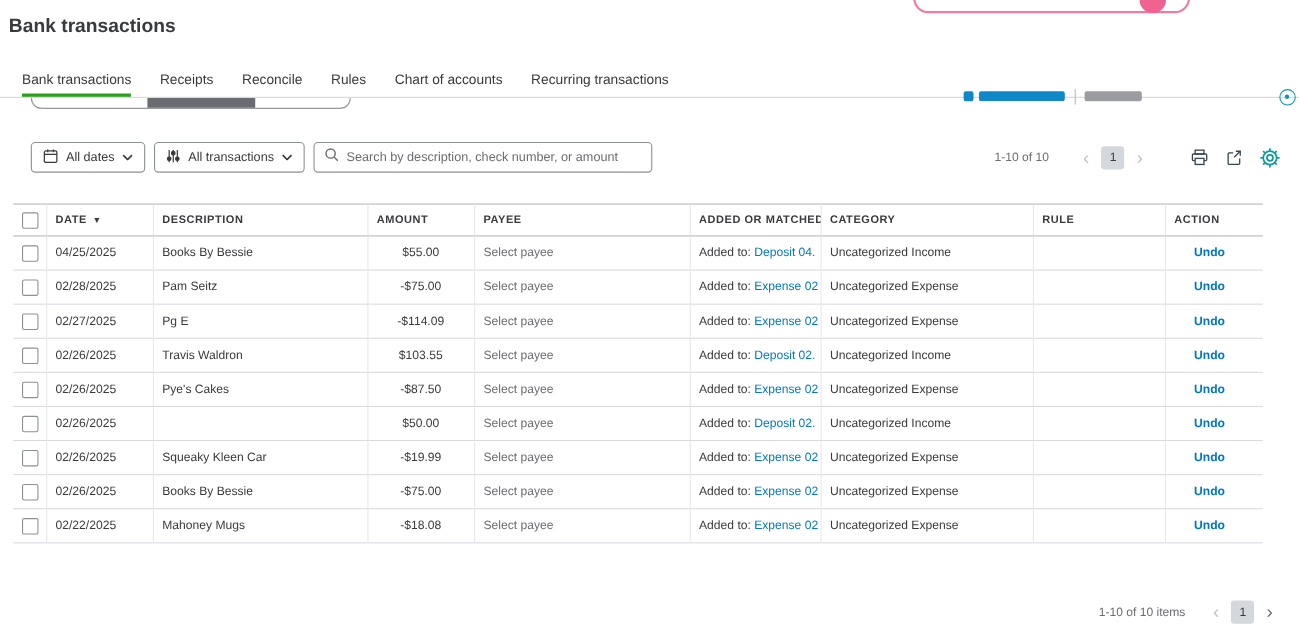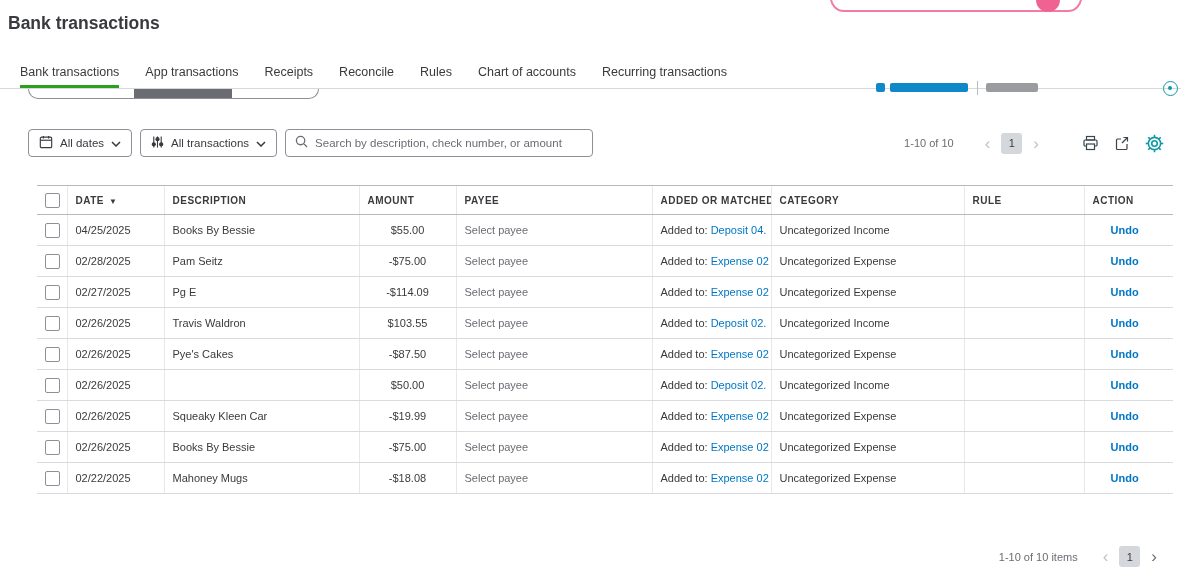--- a/index.html
+++ b/index.html
@@ -85,21 +85,21 @@
   .page-num {
     min-width:21px; height:21px; background:#d4d7dc; color:#393a3d; border-radius:3px;
     display:inline-flex; align-items:center; justify-content:center;
     font-size:11px; margin:0 4px; cursor:pointer;
   }
   .icon-btn { margin-left:15px; display:inline-flex; align-items:center; cursor:pointer; }
   .icon-btn.first { margin-left:36px; }
 
   
   .tx-table {
-    position:absolute; left:37px; top:185px; width:1136px;
+    position:absolute; left:12px; top:185px; width:1136px;
     border-collapse:collapse; table-layout:fixed; font-size:11px;
   }
   .tx-table th {
     border-top:1px solid #b6b9bd; border-bottom:1px solid #b6b9bd;
     height:29px; text-align:left; font-size:10px; letter-spacing:0.5px;
     font-weight:700; padding:0 8px; color:#393a3d; white-space:nowrap; overflow:hidden;
   }
   .tx-table td {
     border-bottom:1px solid #d9dbde; height:31px; padding:0 8px;
     white-space:nowrap; overflow:hidden; color:#393a3d;
@@ -133,21 +133,20 @@
 
   <div class="partial-popup">
     <div class="partial-popup-btn"></div>
   </div>
 
   <h1 class="page-title">Bank transactions</h1>
 
   <div class="tabs-row">
     <div class="tabs" id="tabs">
         <div class="tab active">Bank transactions</div>
-        <div class="tab">App transactions</div>
         <div class="tab">Receipts</div>
         <div class="tab">Reconcile</div>
         <div class="tab">Rules</div>
         <div class="tab">Chart of accounts</div>
         <div class="tab">Recurring transactions</div>
       </div>
   </div>
 
   <div class="partial-links">
     <div class="frag frag-teal1"></div>

